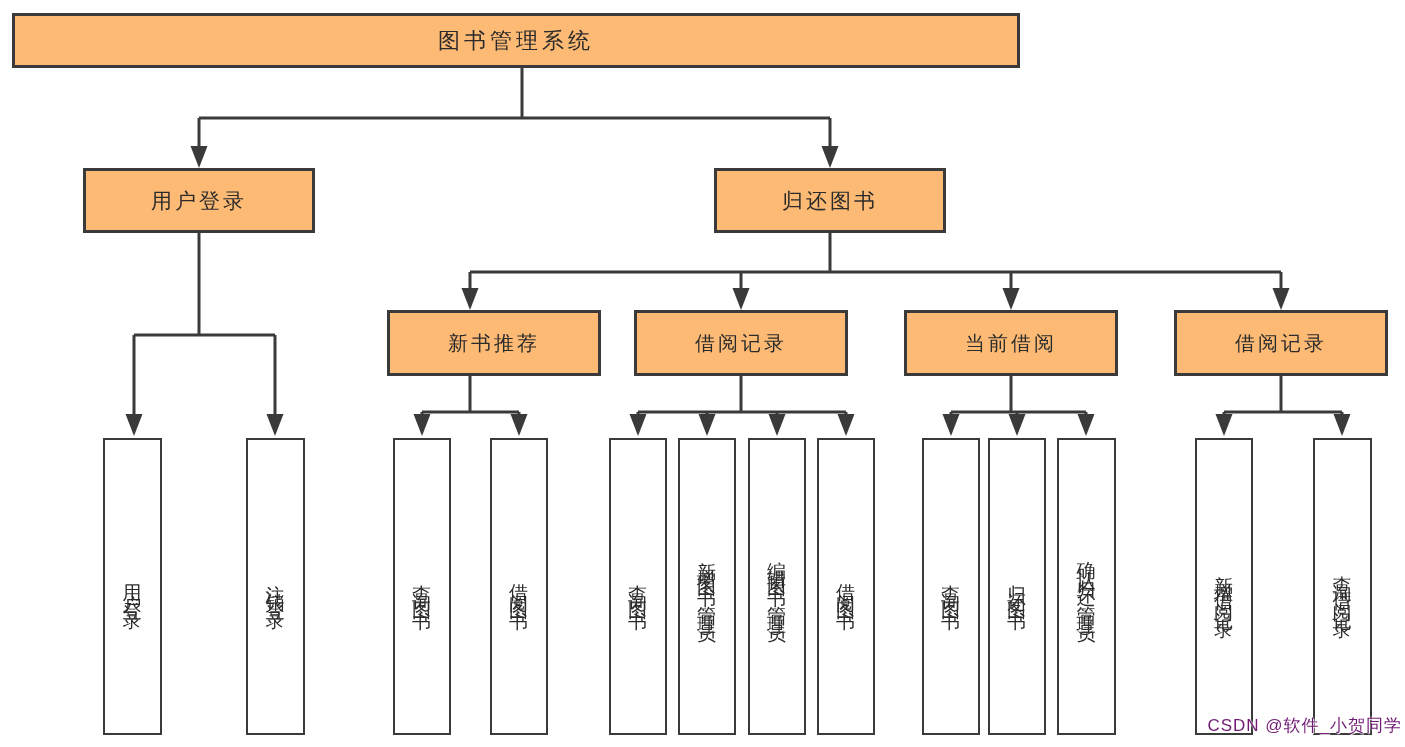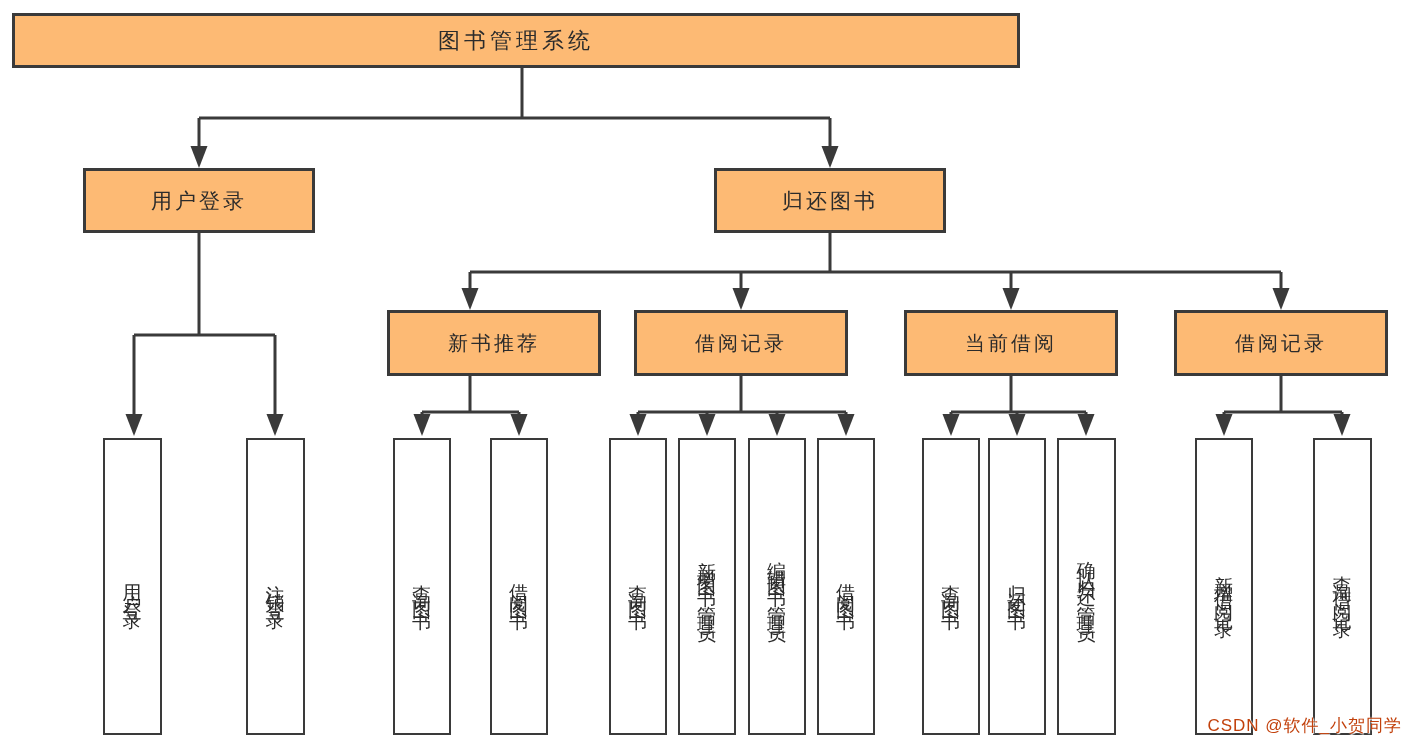--- a/index.html
+++ b/index.html
@@ -17,21 +17,21 @@
   .l2-box{font-size:21px;letter-spacing:3px;}
   .l3-box{font-size:20px;letter-spacing:3px;}
   .vbox{
     position:absolute;box-sizing:border-box;background:#ffffff;
     border:2.5px solid #3a3a3a;display:flex;align-items:center;justify-content:center;
     writing-mode:vertical-rl;font-size:19px;line-height:1;letter-spacing:9px;
     z-index:1;
   }
   .watermark{
     position:absolute;right:3px;top:714px;z-index:2;
-    font-size:17px;letter-spacing:1px;color:#c2410c;
+    font-size:17px;letter-spacing:1px;color:#701a75;
     text-shadow:0 0 2px #ffffff,1px 1px 1px #ffffff;
   }
 </style>
 </head>
 <body>
 
 <div class="canvas">
 
   <svg class="connector-layer" width="1405" height="747" viewBox="0 0 1405 747">
     <g stroke="#3a3a3a" stroke-width="3" fill="none">

